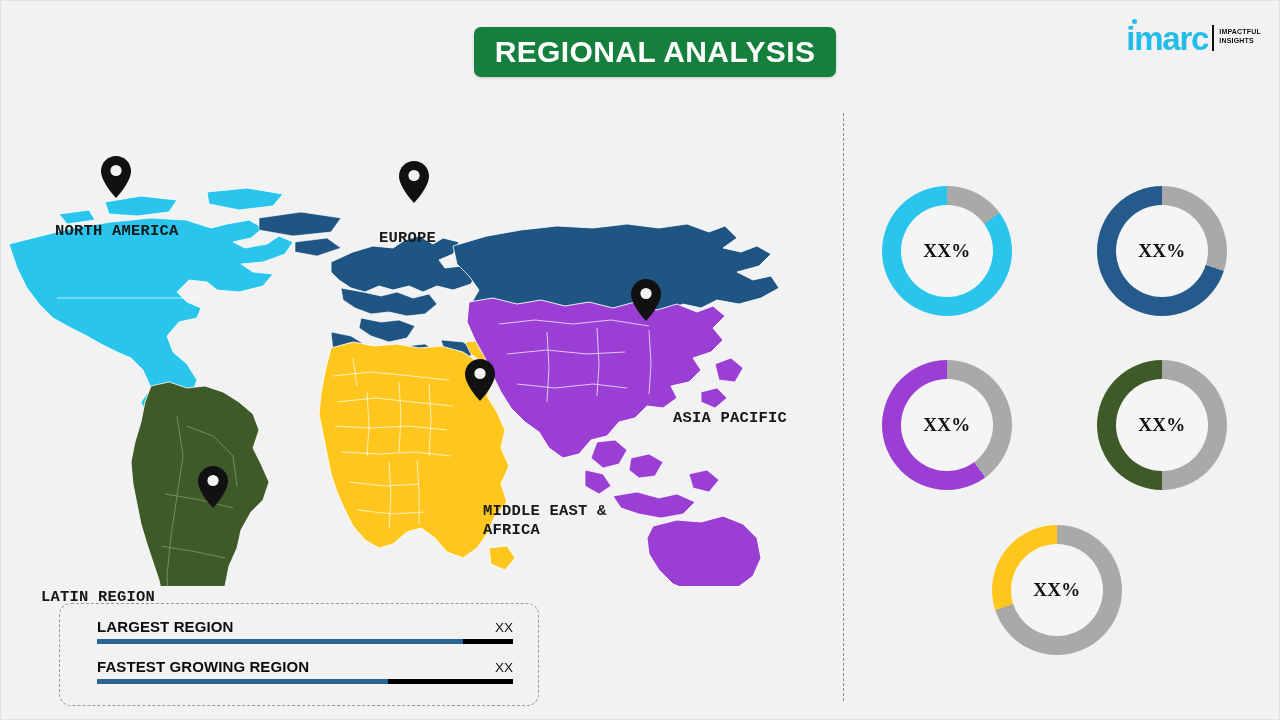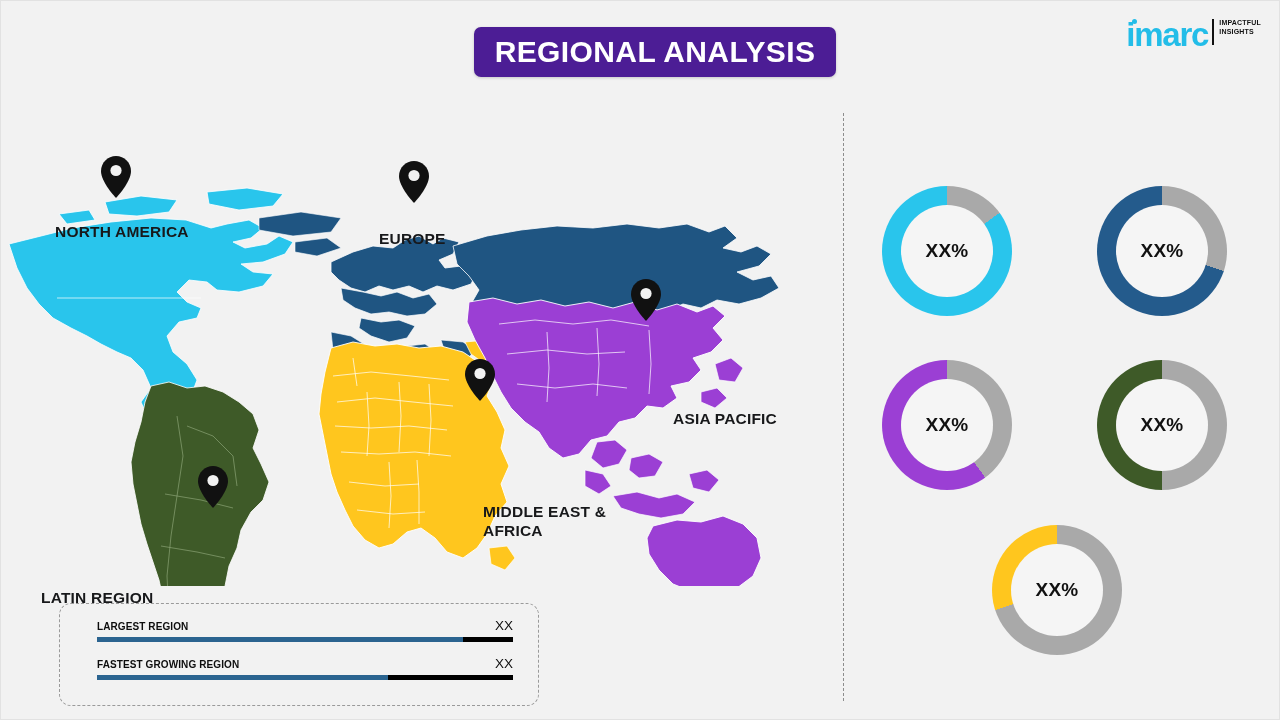--- a/index.html
+++ b/index.html
@@ -14,51 +14,51 @@
     inset: 0;
     background: #f2f2f2;
     border: 1px solid #e2e2e2;
   }
 
   
   #title-banner {
     position: absolute;
     left: 473px; top: 26px;
     width: 362px; height: 50px;
-    background: #4c1d95;
+    background: #15803d;
     border-radius: 7px;
     display: flex; align-items: center; justify-content: center;
     box-shadow: 0 1px 3px rgba(0,0,0,.18);
   }
   #title-banner .t {
     color: #ffffff;
     font-size: 30px;
     font-weight: bold;
     letter-spacing: .4px;
     white-space: nowrap;
   }
 
   
-  #logo { position: absolute; right: 18px; top: 18px; display: flex; align-items: flex-start; height: 40px; }
+  #logo { position: absolute; right: 18px; top: 18px; display: flex; align-items: center; height: 40px; }
   #logo .word {
     font-size: 33px; font-weight: bold; letter-spacing: -1.2px;
     color: #23bde8; line-height: .95; position: relative;
   }
   #logo .bar { width: 2px; height: 26px; background: #111; margin: 0 5px 3px 4px; }
   #logo .tag { font-size: 7px; font-weight: bold; color: #111; line-height: 1.25; letter-spacing: .2px; padding-bottom: 4px;}
 
   
   #divider {
     position: absolute; left: 842px; top: 112px;
     width: 0; height: 588px;
     border-left: 1px dashed #8d8d8d;
   }
 
   
-  #map-area { position: absolute; left: 0; top: 95px; width: 840px; height: 490px; }
+  #map-area { position: absolute; left: 0; top: 95px; width: 840px; height: 490px; font-family: Liberation Mono, monospace; }
   #world-map { position: absolute; left: 0; top: 0; width: 840px; height: 490px; }
 
   .region-label {
     position: absolute;
     font-size: 15.5px;
     font-weight: bold;
     color: #17181a;
     letter-spacing: .2px;
     line-height: 1.25;
     white-space: pre-line;
@@ -73,21 +73,21 @@
   
   #stats-box {
     position: absolute; left: 58px; top: 602px;
     width: 480px; height: 103px;
     border: 1.5px dashed #9a9a9a;
     border-radius: 12px;
     padding: 14px 25px 0 37px;
   }
   .stat-row { position: relative; margin-bottom: 14px; }
   .stat-head { display: flex; align-items: baseline; justify-content: space-between; }
-  .stat-label { font-size: 10px; font-weight: bold; color: #0d0d0d; letter-spacing: .1px; }
+  .stat-label { font-size: 15px; font-weight: bold; color: #0d0d0d; letter-spacing: .1px; }
   .stat-value { font-size: 13.5px; font-weight: normal; color: #0d0d0d; }
   .stat-track {
     position: relative; height: 5px; background: #000000;
     margin-top: 4px; width: 100%;
   }
   .stat-fill { position: absolute; left: 0; top: 0; height: 100%; background: #2b6490; }
 
   
   #panel-title {
     position: absolute; left: 843px; top: 132px; width: 437px;
@@ -96,21 +96,21 @@
     letter-spacing: .2px;
   }
   .donut { position: absolute; width: 130px; height: 130px; }
   .donut .ring {
     width: 130px; height: 130px; border-radius: 50%;
   }
   .donut .hole {
     position: absolute; left: 19px; top: 19px;
     width: 92px; height: 92px; border-radius: 50%;
     background: #f5f5f5;
-    display: flex; align-items: center; justify-content: center;
+    display: flex; align-items: center; justify-content: center; font-family: Liberation Serif, serif;
   }
   .donut .pct {
     font-size: 19px; font-weight: bold; color: #111;
     letter-spacing: .3px;
   }
   #donut-0 { left: 881px; top: 185px; }
   #donut-1 { left: 1096px; top: 185px; }
   #donut-2 { left: 881px; top: 359px; }
   #donut-3 { left: 1096px; top: 359px; }
   #donut-4 { left: 991px; top: 524px; }

